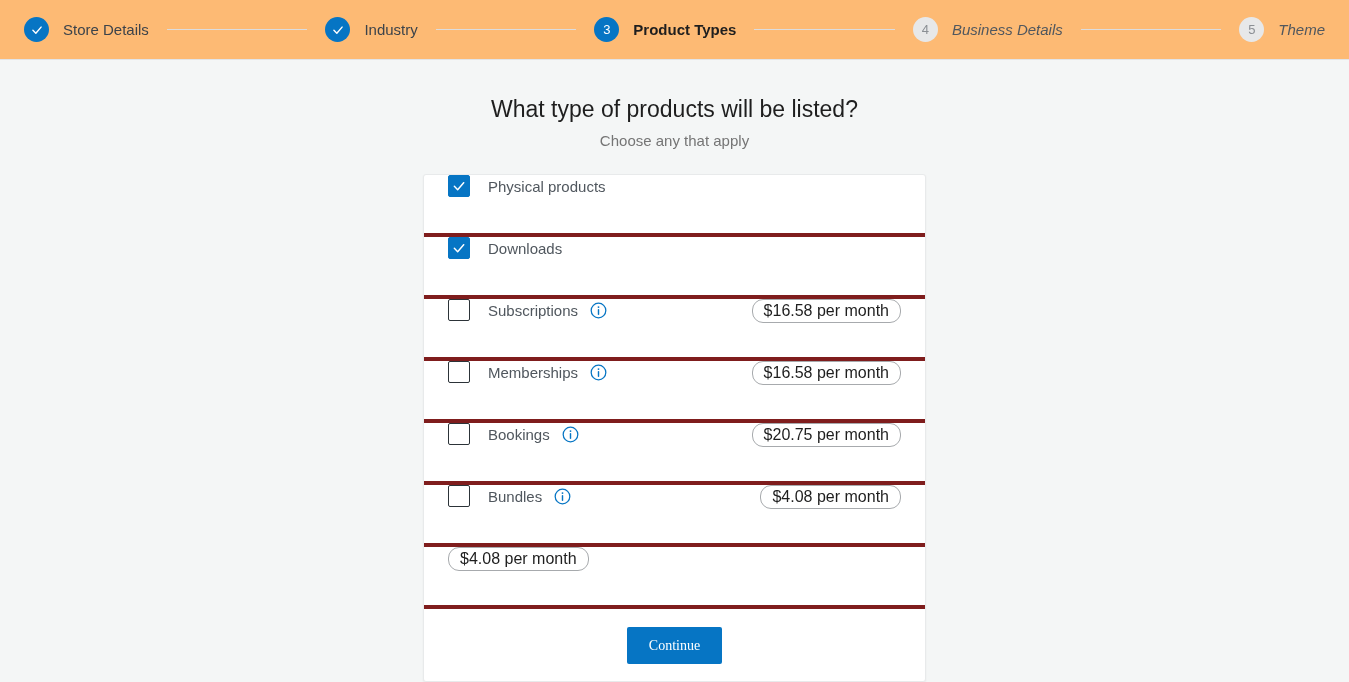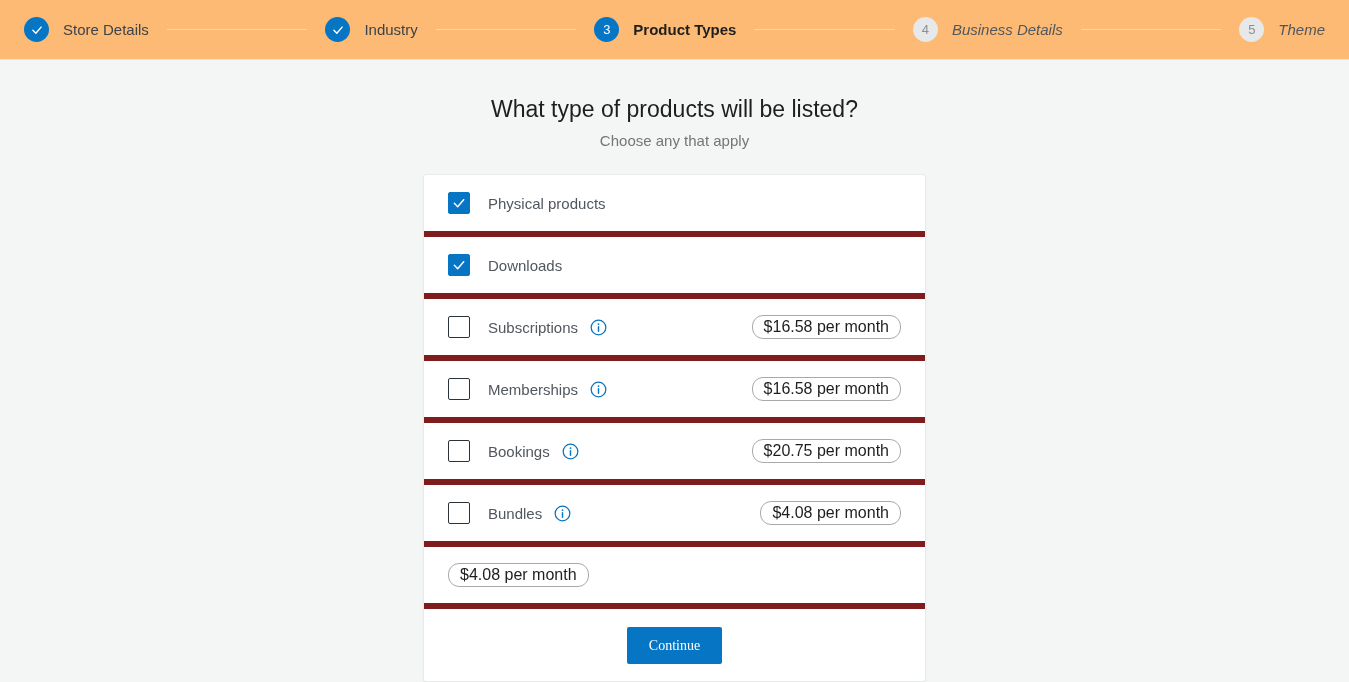--- a/index.html
+++ b/index.html
@@ -100,24 +100,24 @@
     background: #ffffff;
     border: 1px solid #e8eaeb;
     border-radius: 3px;
     box-shadow: 0 1px 2px rgba(0,0,0,0.06);
     box-sizing: border-box;
     text-align: left;
   }
   .row {
     height: 62px;
     display: flex;
-    align-items: center;
+    align-items: flex-start;
     padding: 0 24px;
     box-sizing: border-box;
-    border-bottom: 6px solid #7f1d1d;
+    border-bottom: 4px solid #7f1d1d;
   }
   .row-left {
     display: flex;
     align-items: center;
     flex: 1 1 auto;
     min-width: 0;
   }
   .checkbox {
     width: 22px;
     height: 22px;

